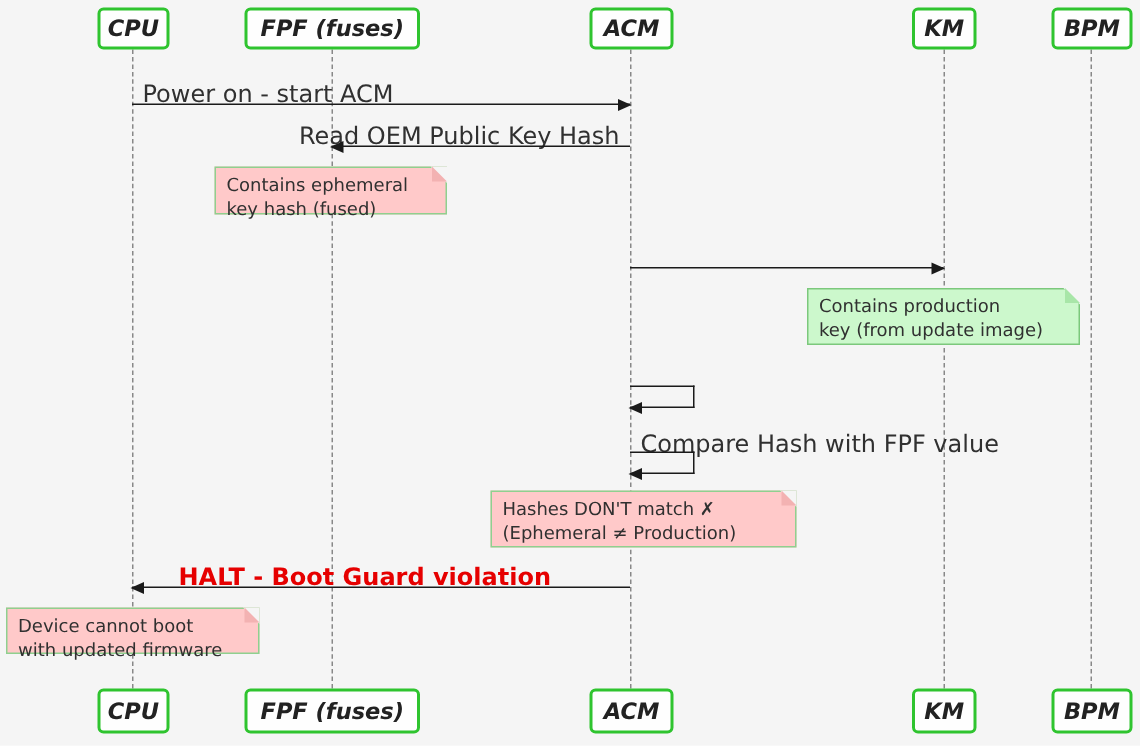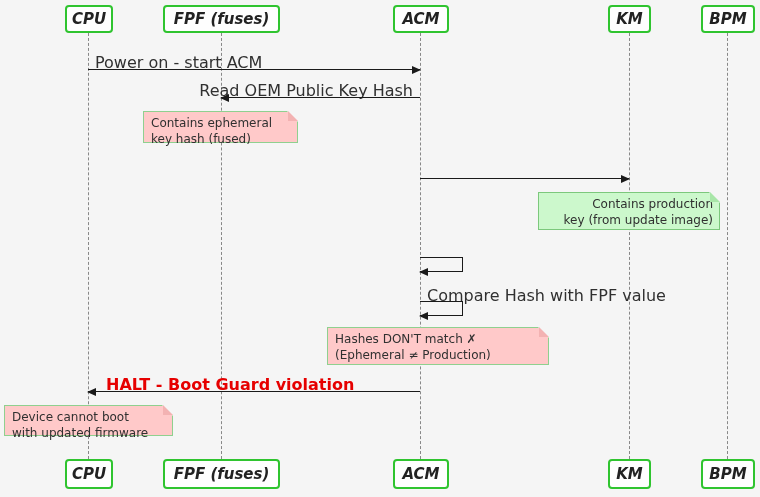--- a/index.html
+++ b/index.html
@@ -21,21 +21,21 @@
     display:flex; align-items:center; justify-content:center;
     font-weight:bold; font-size:15px; color:var(--participant-text,#222);
     white-space:nowrap;
     font-style:italic;
   }
   .participant.bottom { height:30px; }
   .mlabel {
     position:absolute; font-size:16px; color:var(--message-text,#303030);
     white-space:nowrap;
   }
-  .mlabel.halt { font-weight:bold; color:var(--halt-text,#e60000); }
+  .mlabel.halt { font-weight:bold; color:var(--halt-text,#e60000);margin-left:13px; }
   .mline { position:absolute; height:0; border-top:1px solid var(--arrow,#1a1a1a); }
   .ar::after {
     content:""; position:absolute; right:-1px; top:-4px; width:0; height:0;
     border-left:9px solid var(--arrow,#1a1a1a);
     border-top:4px solid transparent; border-bottom:4px solid transparent;
   }
   .al::before {
     content:""; position:absolute; left:-1px; top:-4px; width:0; height:0;
     border-right:9px solid var(--arrow,#1a1a1a);
     border-top:4px solid transparent; border-bottom:4px solid transparent;
@@ -49,21 +49,21 @@
     border-right:9px solid var(--arrow,#1a1a1a);
     border-top:4px solid transparent; border-bottom:4px solid transparent;
   }
   .note {
     position:absolute; box-sizing:border-box; border:1px solid;
     padding:3px 6px 2px 7px; font-size:12px; line-height:16px;
     color:var(--message-text,#303030);
   }
   .note span { white-space:pre-line; }
   .note.pink { background:var(--note-pink-fill,#ffc9c9); border-color:var(--note-pink-border,#8fd08f); }
-  .note.green { background:var(--note-green-fill,#ccf8cc); border-color:var(--note-green-border,#7cc87c);text-align:right; }
+  .note.green { background:var(--note-green-fill,#ccf8cc); border-color:var(--note-green-border,#7cc87c); }
   .note::before {
     content:""; position:absolute; top:-1px; right:-1px; width:0; height:0;
     border-top:11px solid var(--background,#f5f5f5);
     border-left:11px solid transparent;
   }
   .note::after {
     content:""; position:absolute; top:-1px; right:-1px; width:0; height:0;
     border-bottom:10px solid; border-right:10px solid transparent;
   }
   .note.pink::after { border-bottom-color:var(--note-pink-fold,#f3b2b2); }
@@ -112,21 +112,21 @@
   <div class="note green" style="left:538px;top:192px;width:182px;height:38px">
     <span>Contains production
 key (from update image)</span>
   </div>
 
   <div class="sloop" style="left:420px;top:257px"></div>
 
   <span class="mlabel" style="left:427px;top:286px">Compare Hash with FPF value</span>
   <div class="sloop" style="left:420px;top:301px"></div>
 
-  <div class="note pink" style="left:327px;top:327px;width:222px;height:38px">
+  <div class="note pink" style="left:327px;top:327px;width:204px;height:38px">
     <span>Hashes DON'T match ✗
 (Ephemeral ≠ Production)</span>
   </div>
 
   <span class="mlabel halt" style="left:106px;top:375px">HALT - Boot Guard violation</span>
   <div class="mline al" style="left:88px;top:391px;width:332px"></div>
 
   <div class="note pink" style="left:4px;top:405px;width:169px;height:31px">
     <span>Device cannot boot
 with updated firmware</span>

